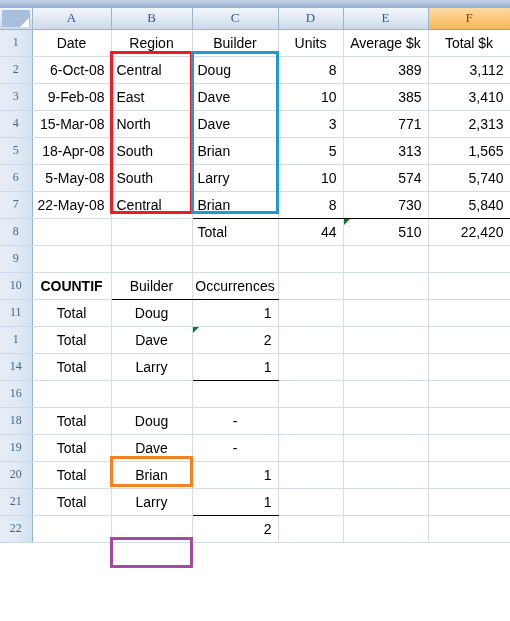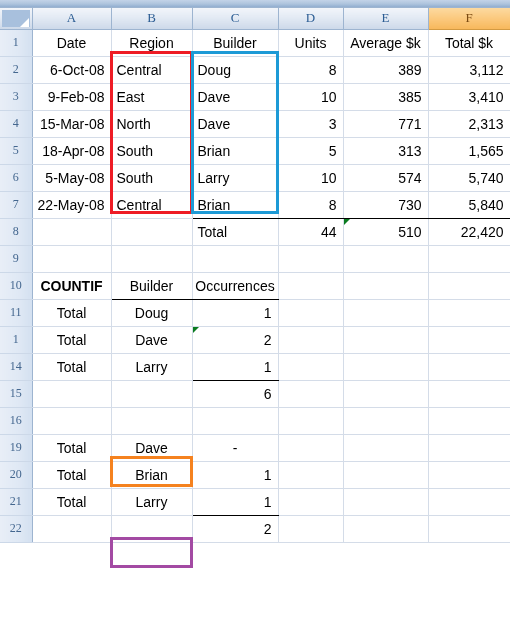--- a/index.html
+++ b/index.html
@@ -306,41 +306,41 @@
       <tr>
         <td class="rowhdr">14</td>
         <td class="cell c">Total</td>
         <td class="cell c">Larry</td>
         <td class="cell r botline">1</td>
         <td class="cell"></td>
         <td class="cell"></td>
         <td class="cell"></td>
       </tr>
 
-      <tr>
-        <td class="rowhdr">15</td>
-        <td class="cell"></td>
-        <td class="cell"></td>
-        <td class="cell r">6</td>
-        <td class="cell"></td>
-        <td class="cell"></td>
-        <td class="cell"></td>
-      </tr>
 
       <tr>
         <td class="rowhdr">16</td>
         <td class="cell"></td>
         <td class="cell"></td>
         <td class="cell"></td>
         <td class="cell"></td>
         <td class="cell"></td>
         <td class="cell"></td>
       </tr>
 
 
+      <tr>
+        <td class="rowhdr">18</td>
+        <td class="cell c">Total</td>
+        <td class="cell c">Doug</td>
+        <td class="cell c">-</td>
+        <td class="cell"></td>
+        <td class="cell"></td>
+        <td class="cell"></td>
+      </tr>
 
       <tr>
         <td class="rowhdr">19</td>
         <td class="cell c">Total</td>
         <td class="cell c">Dave</td>
         <td class="cell c">-</td>
         <td class="cell"></td>
         <td class="cell"></td>
         <td class="cell"></td>
       </tr>

